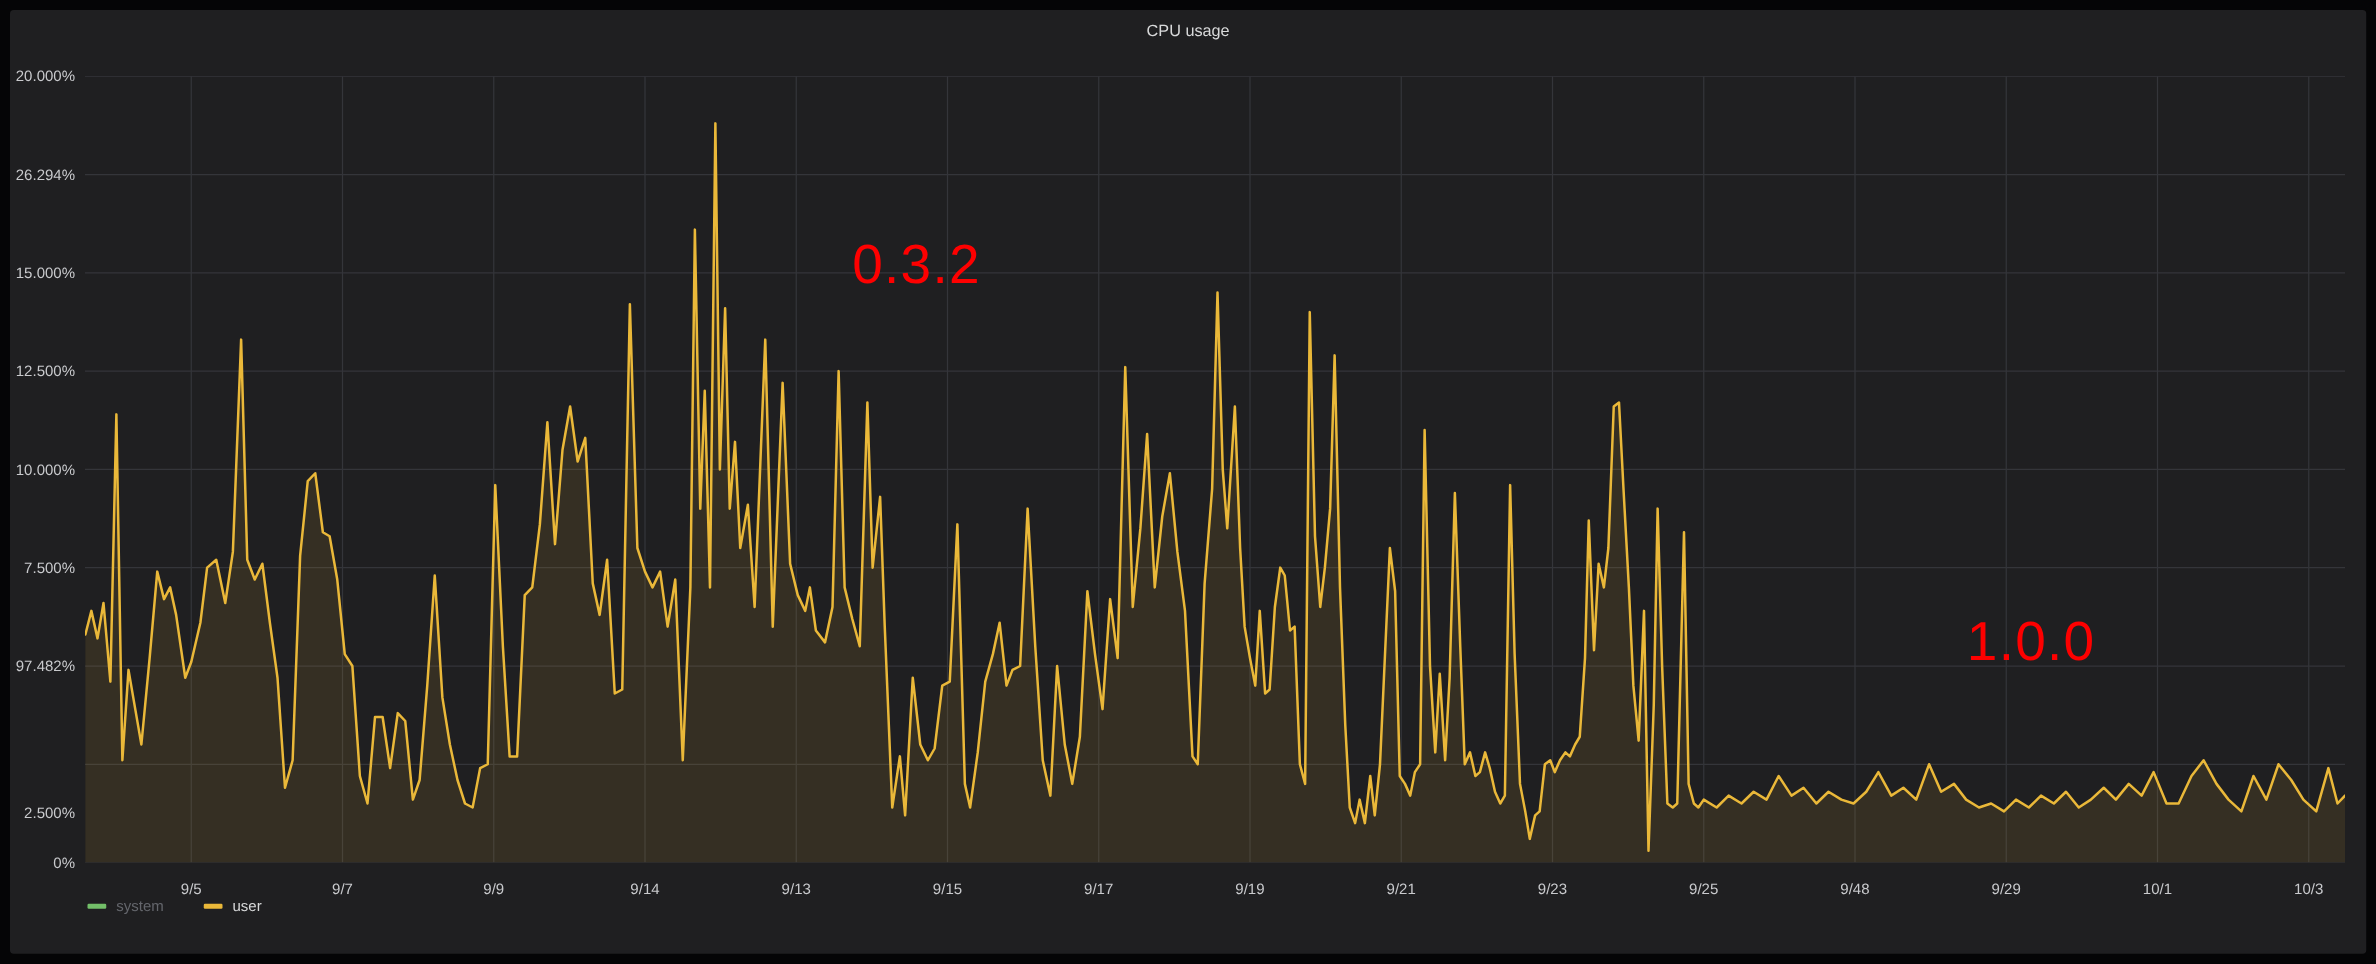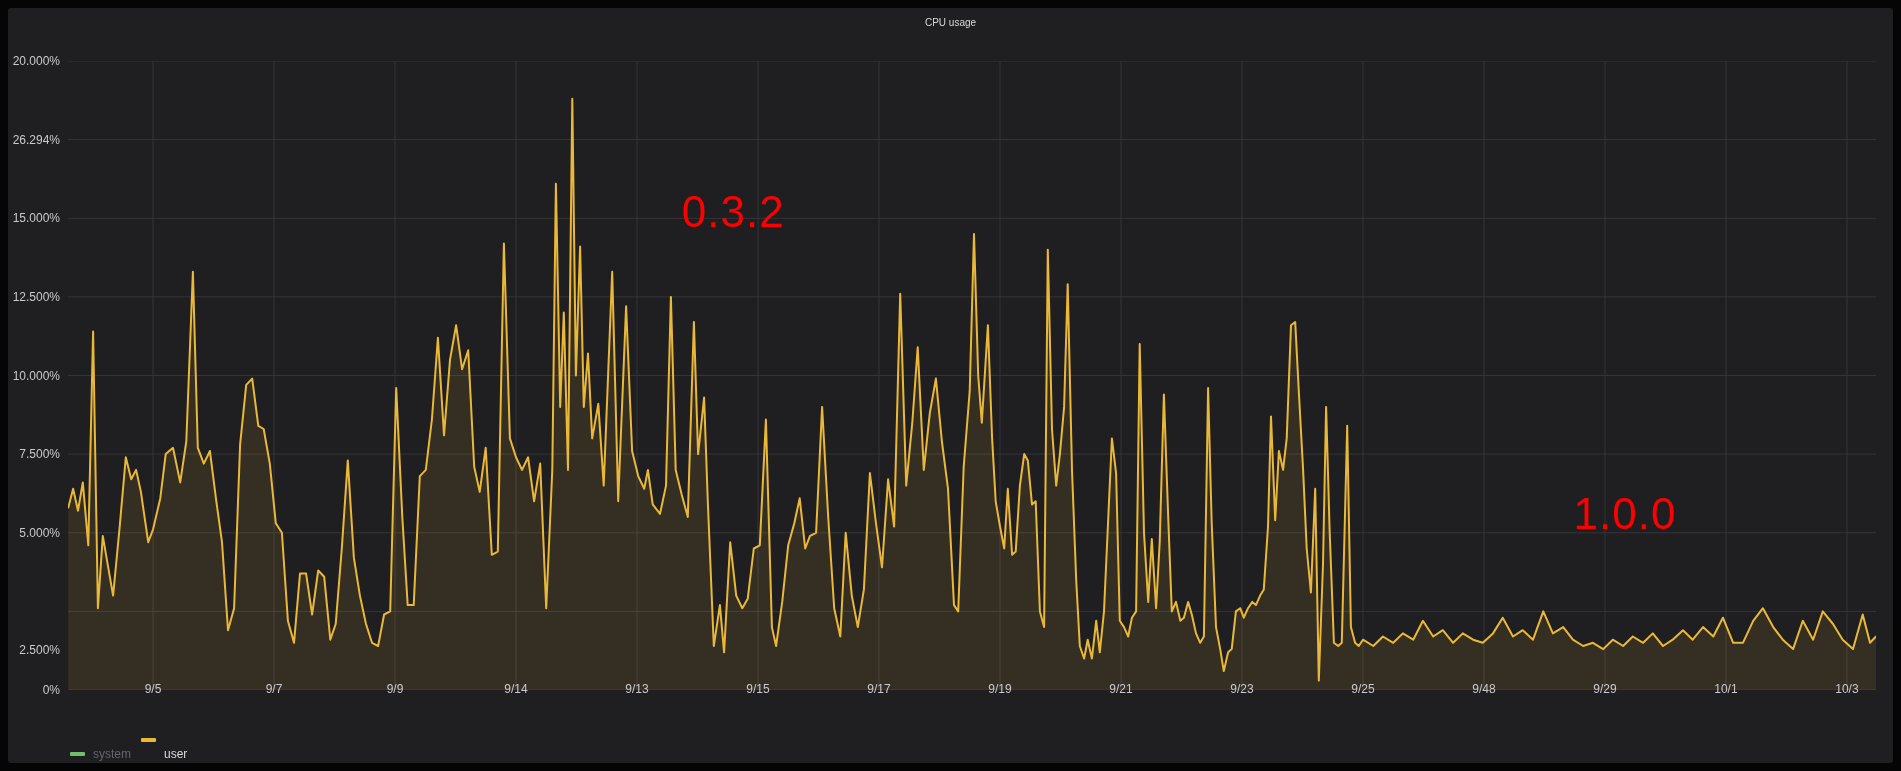--- a/index.html
+++ b/index.html
@@ -1,43 +1,43 @@
 <!DOCTYPE html>
 <html style="--win-bg: #050506; --panel-bg: #1f1f21; --grid: #34353a; --axis-text: #c9cacd; --title-text: #d8d9da; --legend-active: #d8d9da; --legend-dim: #64666c; --ann: #fe0000;"><head>
 <meta charset="utf-8">
 <style>
   html,body{margin:0;padding:0;background:#050506;}
   .screen{position:relative;width:1901px;height:771px;overflow:hidden;background:var(--win-bg,#050506);font-family:"Liberation Sans",sans-serif;}
   .panel{position:absolute;left:8px;top:8px;width:1885px;height:755px;background:var(--panel-bg,#1f1f21);border-radius:3px;}
-  .panel-title{position:absolute;top:9px;left:0;width:100%;text-align:center;font-size:10px;font-weight:500;color:var(--title-text,#d8d9da);cursor:pointer;}
+  .panel-title{position:absolute;top:9px;left:0;width:100%;text-align:center;font-size:13px;font-weight:500;color:var(--title-text,#d8d9da);cursor:pointer;}
   .plot{position:absolute;left:60px;top:53px;width:1808px;height:629px;}
   .plot svg{display:block;width:100%;height:100%;}
   #y-axis{position:absolute;left:0;top:53px;width:52px;height:629px;}
   .ytick{position:absolute;right:0;font-size:12px;line-height:16px;color:var(--axis-text,#c9cacd);white-space:nowrap;}
-  #x-axis{position:absolute;left:60px;top:674px;width:1808px;height:16px;}
+  #x-axis{position:absolute;left:60px;top:696px;width:1808px;height:16px;}
   .xtick{position:absolute;width:64px;text-align:center;font-size:12px;color:var(--axis-text,#c9cacd);}
   #annotations{position:absolute;left:60px;top:53px;width:1808px;height:629px;pointer-events:none;}
   .annotation{position:absolute;transform:translate(-50%,-50%);font-size:44px;letter-spacing:1px;color:var(--ann,#fe0000);white-space:nowrap;}
-  .legend{position:absolute;left:62px;top:710px;display:flex;gap:10px;align-items:flex-end;}
+  .legend{position:absolute;left:62px;top:710px;display:flex;gap:32px;align-items:center;}
   .legend-item{display:flex;align-items:center;gap:8px;cursor:pointer;}
   .swatch{width:15px;height:4px;border-radius:1px;display:inline-block;background:#888;}
   .legend-label{font-size:12px;color:var(--legend-dim,#64666c);}
-  .legend-item.active .legend-label{color:var(--legend-active,#d8d9da);margin-top:29px;}
+  .legend-item.active .legend-label{color:var(--legend-active,#d8d9da);}
 </style>
 </head>
 <body>
 
 <div class="screen">
   <div class="panel">
     <div class="panel-title">CPU usage</div>
 
     <div id="y-axis">
         <div class="ytick" style="top: 621px;">0%</div>
         <div class="ytick" style="top: 542.375px; margin-top: 39px;">2.500%</div>
-        <div class="ytick" style="top: 463.75px;">5.000%</div>
+        <div class="ytick" style="top: 463.75px;">97.482%</div>
         <div class="ytick" style="top: 385.125px;">7.500%</div>
         <div class="ytick" style="top: 306.5px;">10.000%</div>
         <div class="ytick" style="top: 227.875px;">12.500%</div>
         <div class="ytick" style="top: 149.25px;">15.000%</div>
         <div class="ytick" style="top: 70.625px;">26.294%</div>
         <div class="ytick" style="top: -8px;">20.000%</div>
       </div>
 
     <div class="plot">
       <svg id="plot-svg" preserveAspectRatio="none" viewBox="0 0 1808 629">

